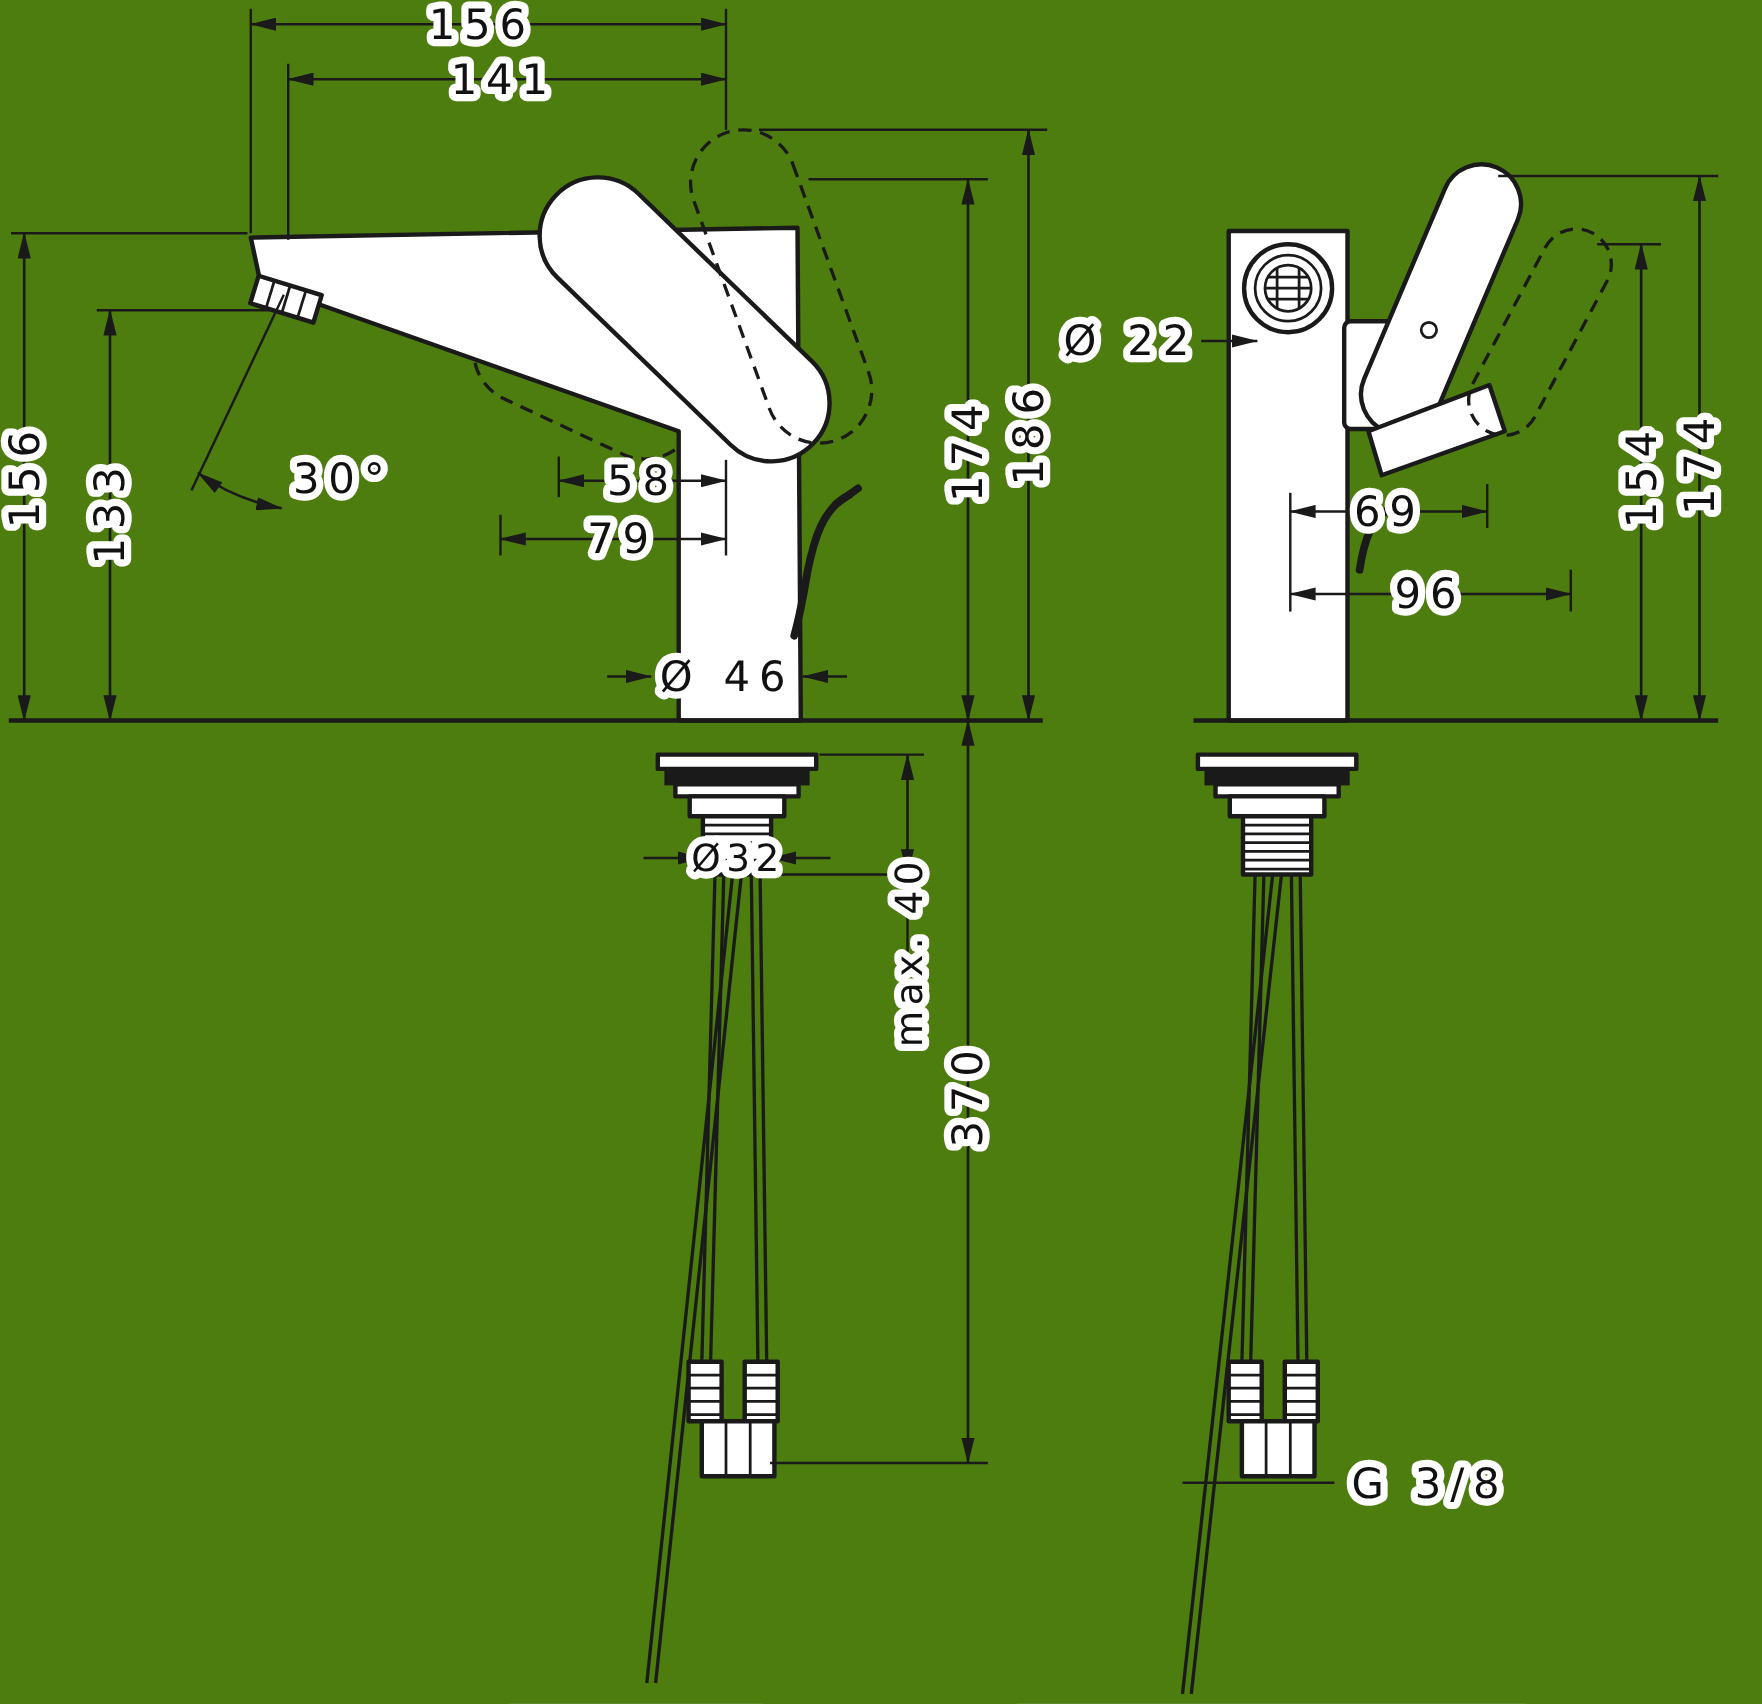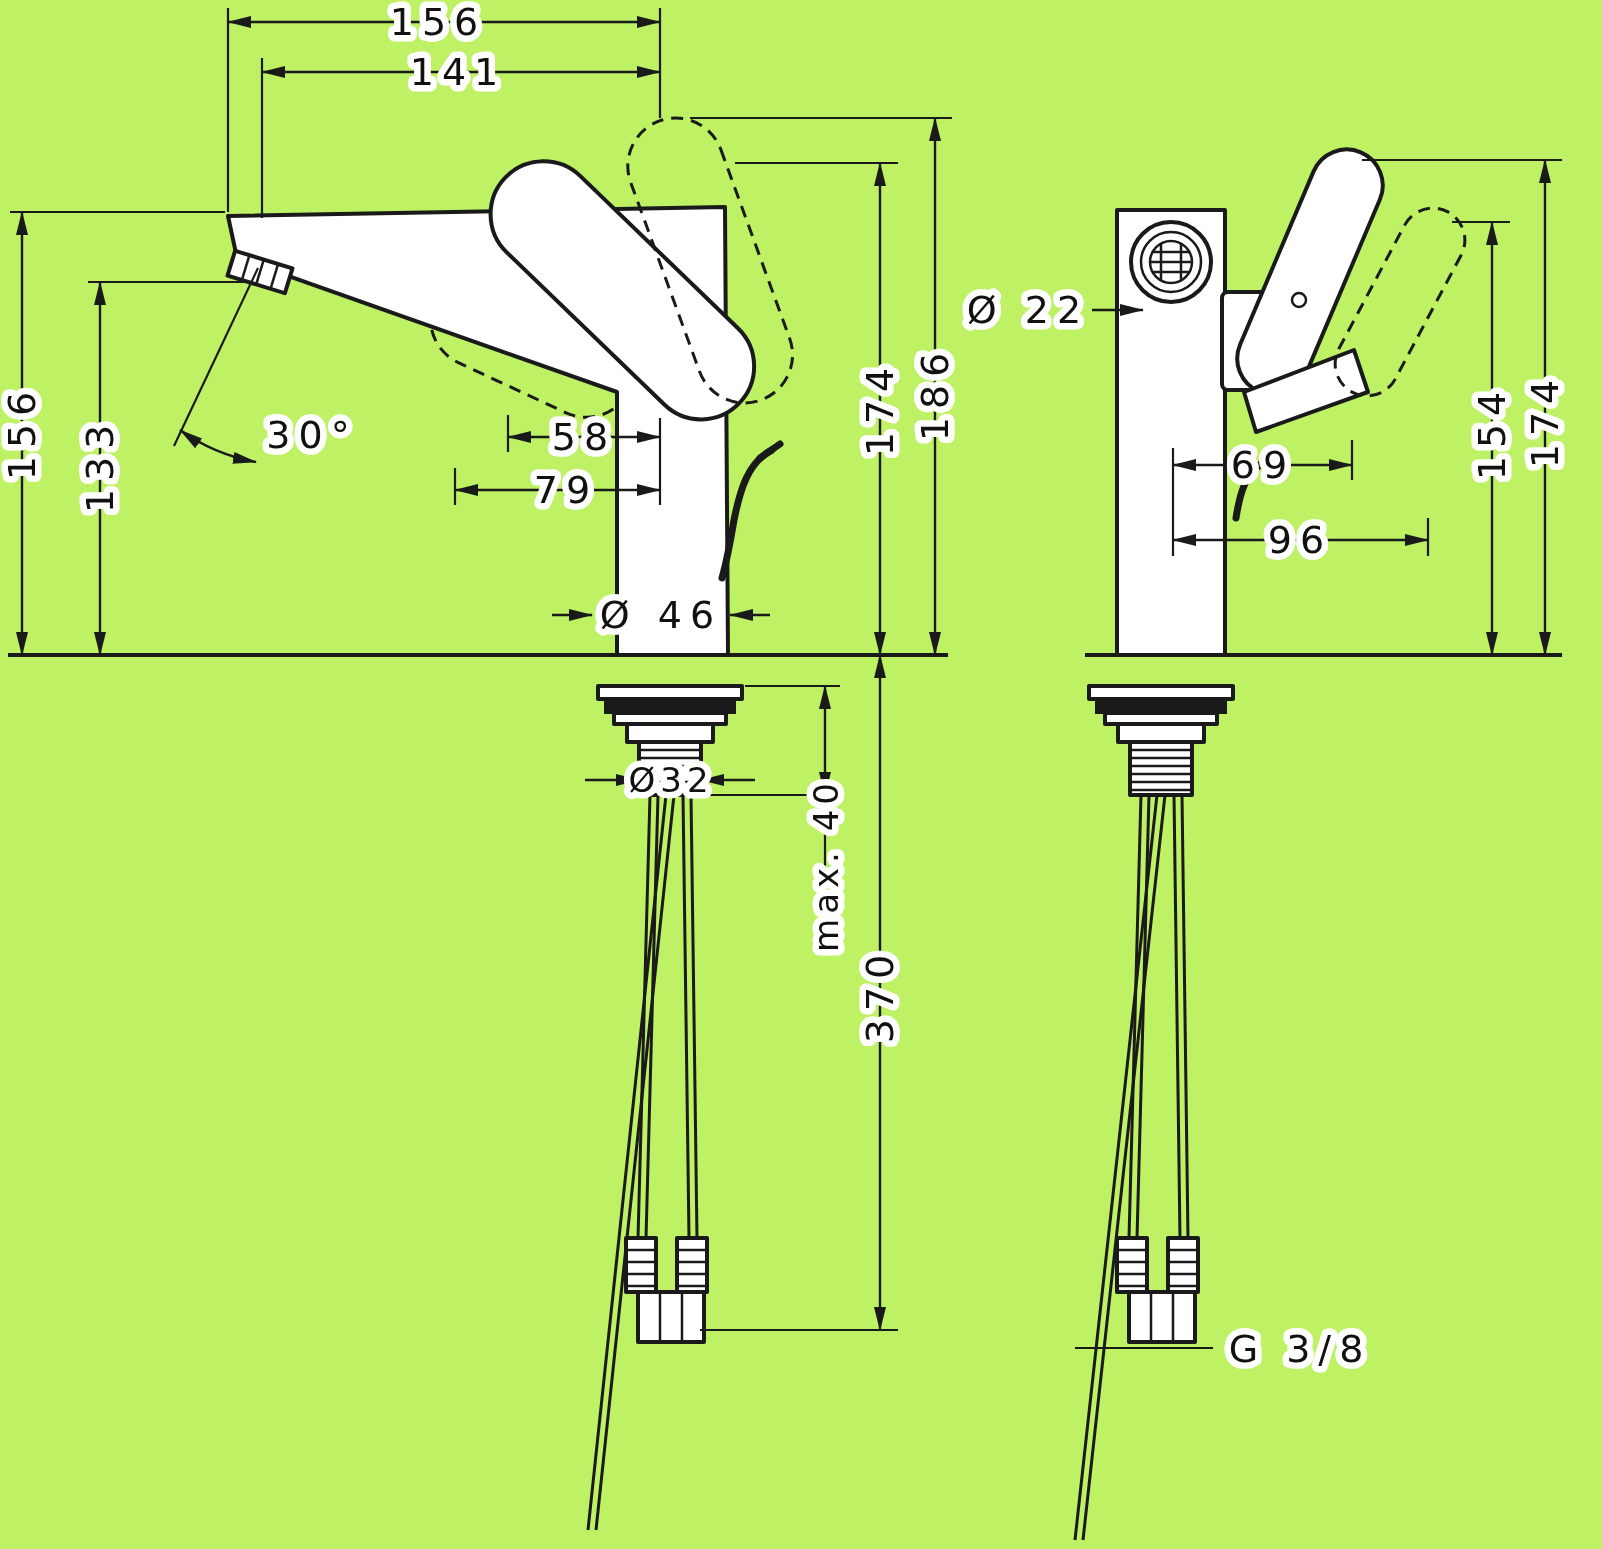--- a/index.html
+++ b/index.html
@@ -1,16 +1,16 @@
 <!DOCTYPE html>
 <html><head>
 <meta charset="utf-8">
 <style>
   html,body { margin:0; padding:0; background:#ffffff; }
-  #stage { width:1602px; height:1549px; background:#bef264; position:relative; overflow:hidden; }
+  #stage { width:1602px; height:1549px; background:#4d7c0f; position:relative; overflow:hidden; }
   svg { display:block; }
   .obj    { fill:#ffffff; stroke:#1a1a1a; stroke-width:4; stroke-linejoin:round; }
   .objnf  { fill:none;    stroke:#1a1a1a; stroke-width:4; stroke-linejoin:round; }
   .dark   { fill:#1a1a1a; stroke:#1a1a1a; stroke-width:2; }
   .thin   { fill:none; stroke:#1a1a1a; stroke-width:2.5; }
   .hose   { fill:none; stroke:#1a1a1a; stroke-width:3;   }
   .dashed { fill:none; stroke:#1a1a1a; stroke-width:3; stroke-dasharray:12 8; }
   .dim    { fill:none; stroke:#1a1a1a; stroke-width:2.4; marker-start:url(#arrow); marker-end:url(#arrow); }
   .dima   { fill:none; stroke:#1a1a1a; stroke-width:2.4; marker-end:url(#arrow); }
   .ext    { fill:none; stroke:#1a1a1a; stroke-width:2.2; }

